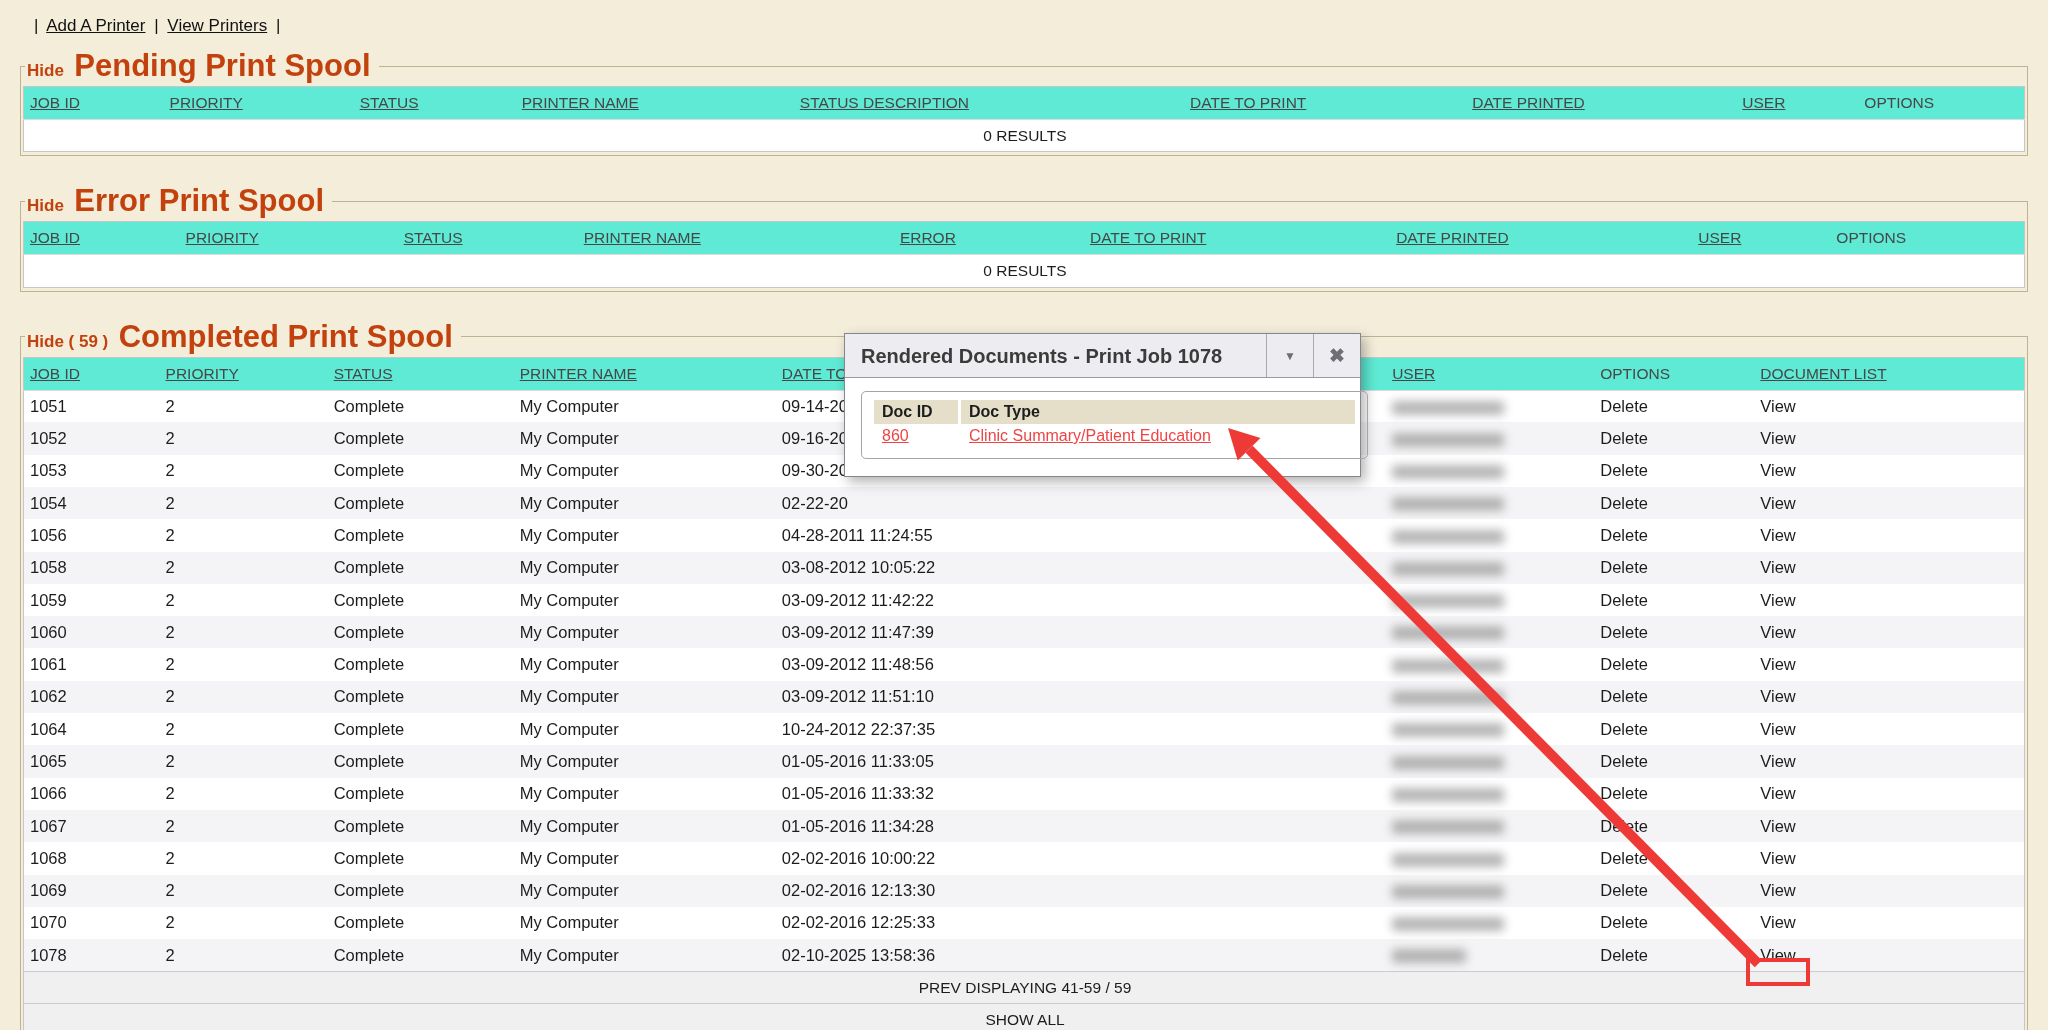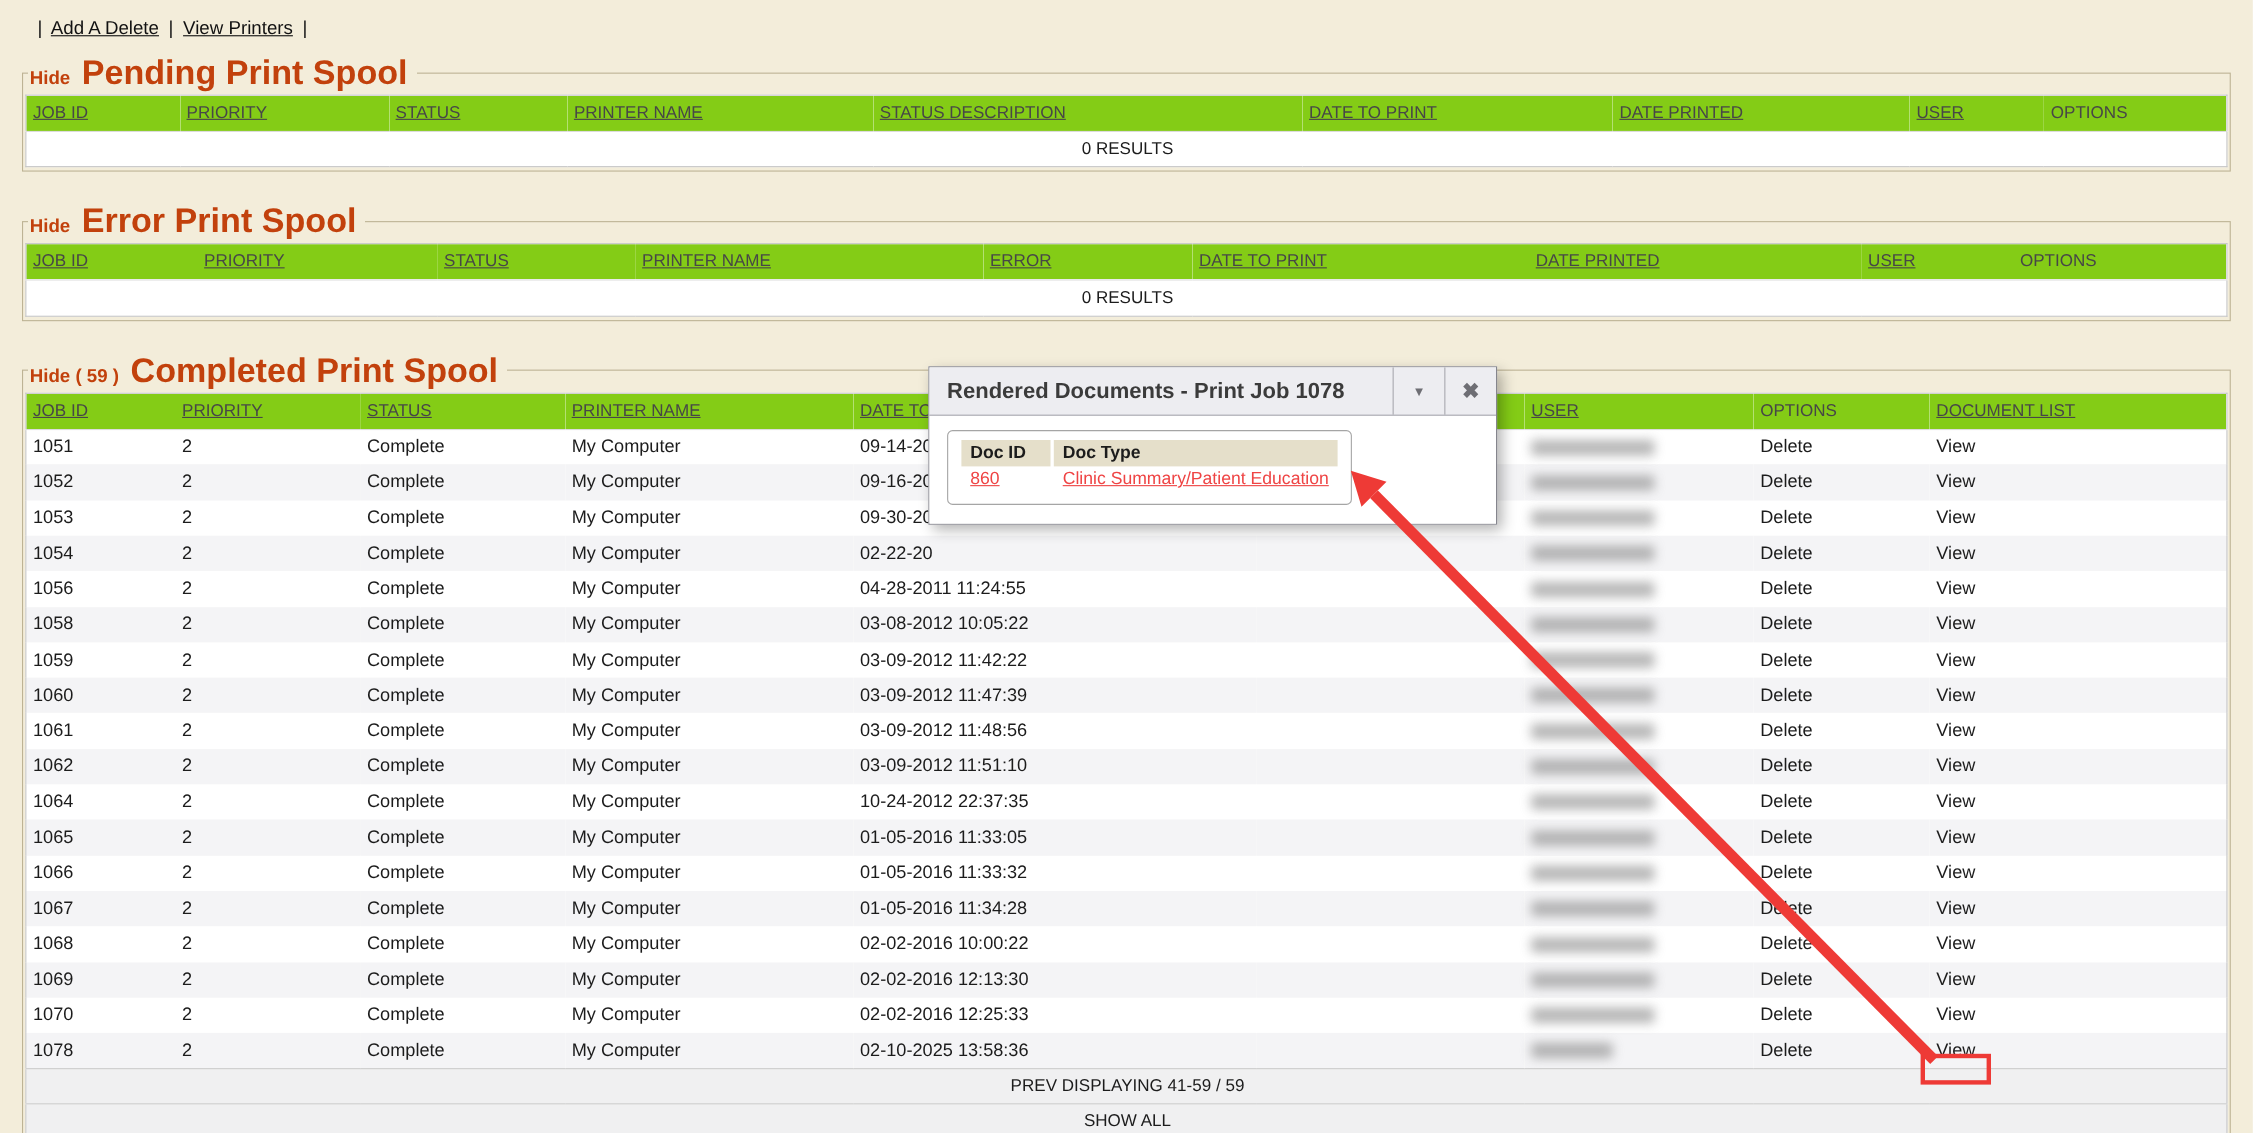--- a/index.html
+++ b/index.html
@@ -16,21 +16,21 @@
   .topnav .pipe { margin:0 4px; }
 
   
   fieldset.section { margin:0 20px 27px 20px; border:1px solid #bdb394; padding:2px 2px 3px 2px; }
   fieldset.section legend { margin-left:2px; padding:0 8px 0 2px; white-space:nowrap; }
   .hide-link { font-size:17px; font-weight:bold; color:#c2410c; cursor:pointer; }
   .section-title { font-size:31px; font-weight:bold; color:#c2410c; margin-left:6px; }
 
   table.spool { width:100%; border-collapse:collapse; background:#fff; border:1px solid #c6c6c6; font-size:16.5px; table-layout:fixed; }
   table.spool thead th {
-    background:#84cc16; border-bottom:1px solid #dcdcdc;
+    background:#5eead4; border-bottom:1px solid #dcdcdc;
     font-weight:normal; text-align:left; color:#474747; font-size:15.5px;
     padding:7px 4px 7px 6px; white-space:nowrap; overflow:hidden;
   }
   table.spool thead th span { text-decoration:underline; cursor:pointer; }
   table.spool thead th.no-sort span { text-decoration:none; cursor:default; }
   table.spool td { padding:0 4px 0 6px; height:32.3px; white-space:nowrap; overflow:visible; }
   table.spool tbody tr:nth-child(even) { background:#f4f4f6; }
   td.results-cell { text-align:center; font-size:15.5px; height:30px; color:#1c1c1c; }
   .plain-link { color:#1c1c1c; text-decoration:none; cursor:pointer; }
   tfoot td { background:#f0f0f1; border-top:1px solid #cccccc; text-align:center; font-size:15.5px; height:25px; padding:2px; }
@@ -40,37 +40,37 @@
 
   
   .modal { position:absolute; left:844px; top:333px; width:517px; z-index:30;
     background:#fff; border:1px solid #85858d; box-shadow:4px 5px 12px rgba(0,0,0,.3); }
   .modal-titlebar { display:flex; align-items:stretch; background:#ededf1; border-bottom:1px solid #9a9aa2; height:44px; }
   .modal-title { flex:1; font-weight:bold; font-size:20px; color:#3b3b3b; line-height:44px; padding-left:16px; white-space:nowrap; }
   .modal-btn { width:47px; border-left:1px solid #a9a9b0; display:flex; align-items:center; justify-content:center; color:#6e6e74; cursor:pointer; }
   .modal-btn.caret { font-size:12px; }
   .modal-btn.close { font-size:19px; font-weight:bold; }
   .modal-body { padding:13px 14px 17px 16px; background:#fff; }
-  .doc-box { border:1px solid #a5a5a5; border-radius:5px; width:368px; padding:6px 9px 10px 9px; }
+  .doc-box { border:1px solid #a5a5a5; border-radius:5px; width:507px; padding:6px 9px 10px 9px; }
   table.doc-table { width:100%; border-collapse:separate; border-spacing:3px 2px; font-size:16px; }
   table.doc-table th { background:#e5dfca; text-align:left; font-weight:bold; font-size:16px; padding:3px 8px; color:#1c1c1c; white-space:nowrap; }
   table.doc-table th.doc-id-col { width:84px; }
   table.doc-table td { padding:1px 8px; white-space:nowrap; }
   table.doc-table td a { color:#ef4444; text-decoration:underline; cursor:pointer; }
 
   
   .overlay { position:absolute; left:0; top:0; z-index:40; pointer-events:none; }
   .view-highlight { position:absolute; border:4px solid #ee3a36; z-index:35; pointer-events:none; }
 </style>
 </head>
 <body>
 
 <div class="topnav">
   <span class="pipe">|</span>
-  <a>Add A Delete</a>
+  <a>Add A Printer</a>
   <span class="pipe">|</span>
   <a>View Printers</a>
   <span class="pipe">|</span>
 </div>
 
 <fieldset class="section">
   <legend>
     <a class="hide-link">Hide</a>
     <span class="section-title">Pending Print Spool</span>
   </legend>

